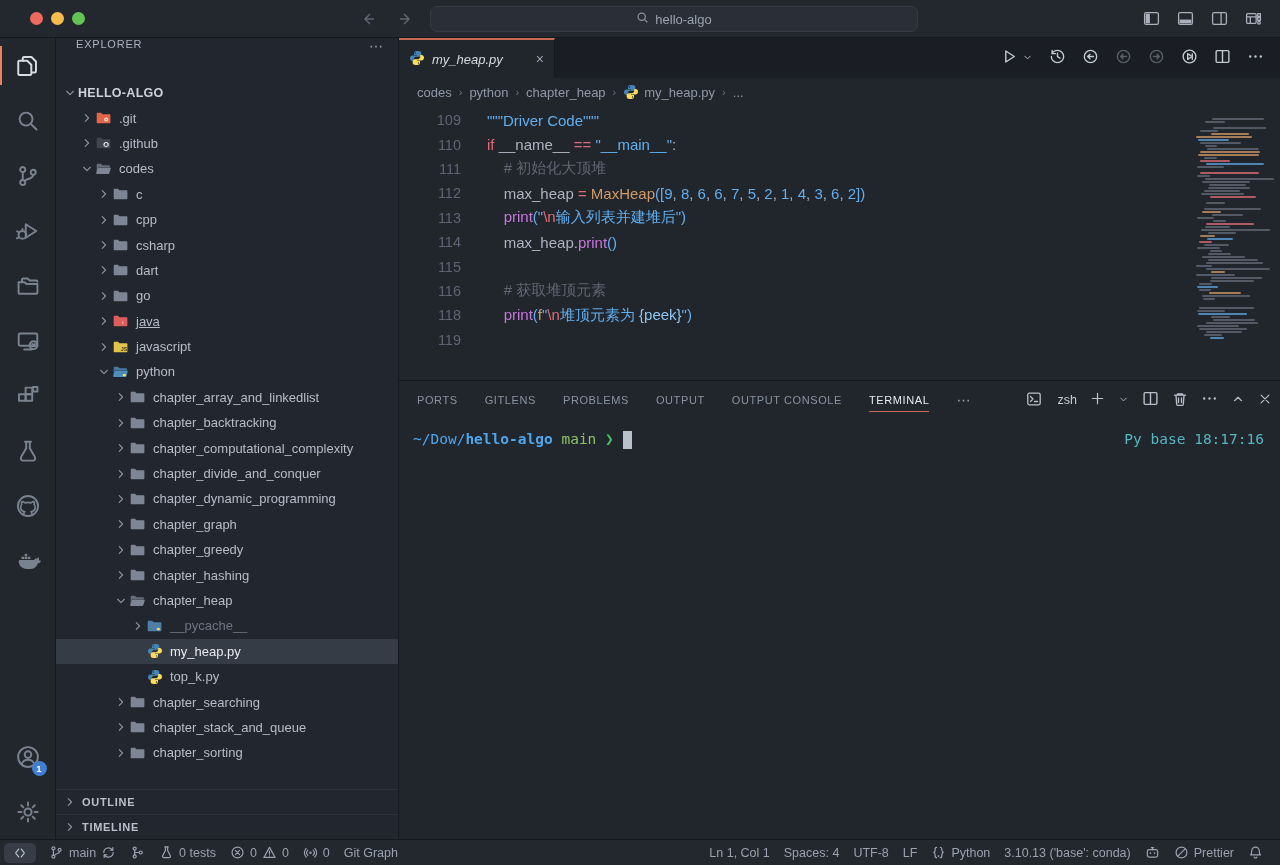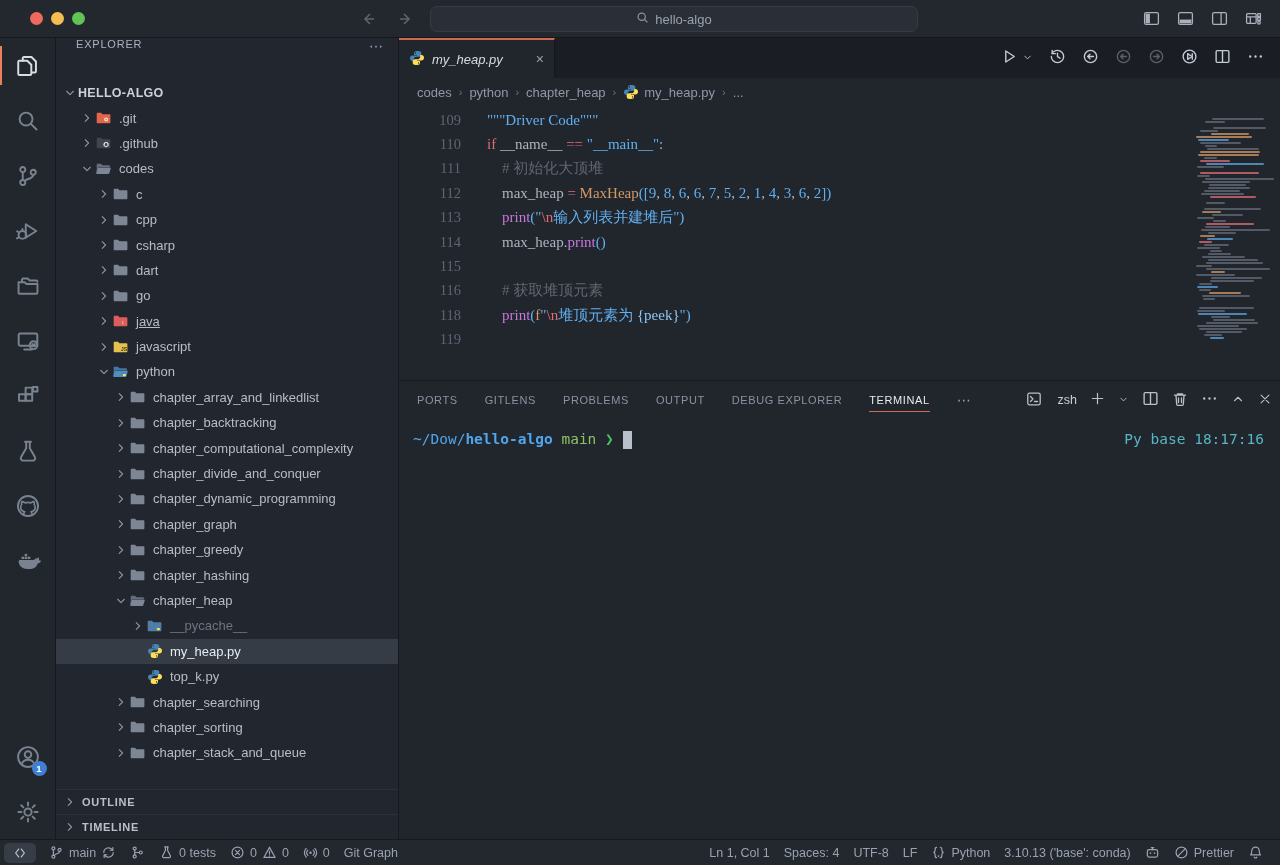--- a/index.html
+++ b/index.html
@@ -49,21 +49,21 @@
   .tabbar { height:40px; background:#1a1e24; display:flex; align-items:stretch; flex:0 0 40px; }
   .tab { width:156px; background:#21252c; border-top:2px solid #c96a52; border-right:1px solid #15181d; display:flex; align-items:center; gap:7px; padding:0 10px; }
   .tab-label { font-style:italic; color:#d6dae1; font-size:13px; }
   .tab-close { margin-left:auto; color:#9aa3b0; font-size:14px; }
   .editor-actions { margin-left:auto; display:flex; align-items:center; gap:16px; padding-right:16px; color:#c3cad4; }
   .editor-actions .dimmed { opacity:.38; }
   .breadcrumbs { height:28px; display:flex; align-items:center; gap:7px; padding-left:18px; color:#8f98a8; font-size:13px; flex:0 0 28px; }
   .breadcrumbs .sep { color:#6b7380; font-size:11px; }
   .bc-item{ display:flex; align-items:center; gap:5px; }
 
-  .code-area { flex:1; position:relative; overflow:hidden; font-family:Liberation Serif, serif; font-size:15px; }
+  .code-area { flex:1; position:relative; overflow:hidden; font-family:Liberation Sans, sans-serif; font-size:15px; }
   .code-lines { padding-top:2px; }
   .cline { height:24.4px; display:flex; align-items:center; }
   .lnum { width:62px; text-align:right; color:#5d6574; flex:0 0 62px; font-size:14.5px; }
   .ltext { padding-left:26px; white-space:pre; }
   .tk-kw{color:#e06c75;} .tk-str{color:#61afef;} .tk-num{color:#61afef;} .tk-fn{color:#c678dd;}
   .tk-cls{color:#d19a66;} .tk-cmt{color:#5f6672;} .tk-var{color:#adb4c0;} .tk-op{color:#e06c75;}
   .tk-pn{color:#61afef;} .tk-esc{color:#e06c75;} .tk-lt{color:#8fc7f3;}
   .minimap { position:absolute; right:2px; top:12px; width:82px; }
   .mm-row { height:2px; margin-bottom:1px; border-radius:1px; }
 
@@ -580,34 +580,34 @@
             <span class="chev">
               <svg width="14" height="14" viewBox="0 0 16 16" fill="none" stroke="currentColor" stroke-width="1.3" stroke-linecap="round" stroke-linejoin="round">
                 <path d="M6 4.2l3.8 3.8L6 11.8"></path>
               </svg>
             </span>
             <span class="ticon">
               <svg width="17" height="16" viewBox="0 0 16 16">
                 <path fill="#7d8694" d="M1.2 3.8c0-.5.4-1 1-1h3.3l1.5 1.5h6.9c.5 0 1 .4 1 1v6.9c0 .5-.4 1-1 1H2.2c-.5 0-1-.4-1-1V3.8z"></path>
               </svg>
             </span>
+            <span class="tlabel">chapter_stack_and_queue</span>
+          </div>
+          <div class="trow" style="padding-left: 57px;">
+            <span class="chev">
+              <svg width="14" height="14" viewBox="0 0 16 16" fill="none" stroke="currentColor" stroke-width="1.3" stroke-linecap="round" stroke-linejoin="round">
+                <path d="M6 4.2l3.8 3.8L6 11.8"></path>
+              </svg>
+            </span>
+            <span class="ticon">
+              <svg width="17" height="16" viewBox="0 0 16 16">
+                <path fill="#7d8694" d="M1.2 3.8c0-.5.4-1 1-1h3.3l1.5 1.5h6.9c.5 0 1 .4 1 1v6.9c0 .5-.4 1-1 1H2.2c-.5 0-1-.4-1-1V3.8z"></path>
+              </svg>
+            </span>
             <span class="tlabel">chapter_sorting</span>
-          </div>
-          <div class="trow" style="padding-left: 57px;">
-            <span class="chev">
-              <svg width="14" height="14" viewBox="0 0 16 16" fill="none" stroke="currentColor" stroke-width="1.3" stroke-linecap="round" stroke-linejoin="round">
-                <path d="M6 4.2l3.8 3.8L6 11.8"></path>
-              </svg>
-            </span>
-            <span class="ticon">
-              <svg width="17" height="16" viewBox="0 0 16 16">
-                <path fill="#7d8694" d="M1.2 3.8c0-.5.4-1 1-1h3.3l1.5 1.5h6.9c.5 0 1 .4 1 1v6.9c0 .5-.4 1-1 1H2.2c-.5 0-1-.4-1-1V3.8z"></path>
-              </svg>
-            </span>
-            <span class="tlabel">chapter_stack_and_queue</span>
           </div>
         </div>
       <div class="sb-sections" id="sbsections">
           <div class="sb-section">
             <span class="chev">
               <svg width="14" height="14" viewBox="0 0 16 16" fill="none" stroke="currentColor" stroke-width="1.3" stroke-linecap="round" stroke-linejoin="round">
                 <path d="M6 4.2l3.8 3.8L6 11.8"></path>
               </svg>
             </span>
             <span>OUTLINE</span>
@@ -819,21 +819,21 @@
             <div class="mm-row" style="background: rgba(97, 175, 239, 0.7); margin-left: 14px; width: 14px;"></div>
           </div>
       </div>
 
       <div class="panel">
         <div class="panel-tabs" id="paneltabs">
             <div class="ptab">PORTS</div>
             <div class="ptab">GITLENS</div>
             <div class="ptab">PROBLEMS</div>
             <div class="ptab">OUTPUT</div>
-            <div class="ptab">DEBUG EXPLORER</div>
+            <div class="ptab">OUTPUT CONSOLE</div>
             <div class="ptab active">TERMINAL</div>
             <span class="ptab-dots">⋯</span>
             <div class="panel-actions">
               <span><svg width="16" height="16" viewBox="0 0 16 16" fill="none" stroke="currentColor" stroke-width="1.3" stroke-linecap="round" stroke-linejoin="round">
                   <rect x="1.8" y="2.2" width="12.4" height="11.6" rx="1.5"></rect>
                   <path d="M4.5 5.5L7 8l-2.5 2.5M8.5 10.5h3"></path>
                 </svg></span>
               <span class="shell-label">zsh</span>
               <span><svg width="15" height="15" viewBox="0 0 16 16" fill="none" stroke="currentColor" stroke-width="1.3" stroke-linecap="round" stroke-linejoin="round">
                   <path d="M8 2.5v11M2.5 8h11"></path>

